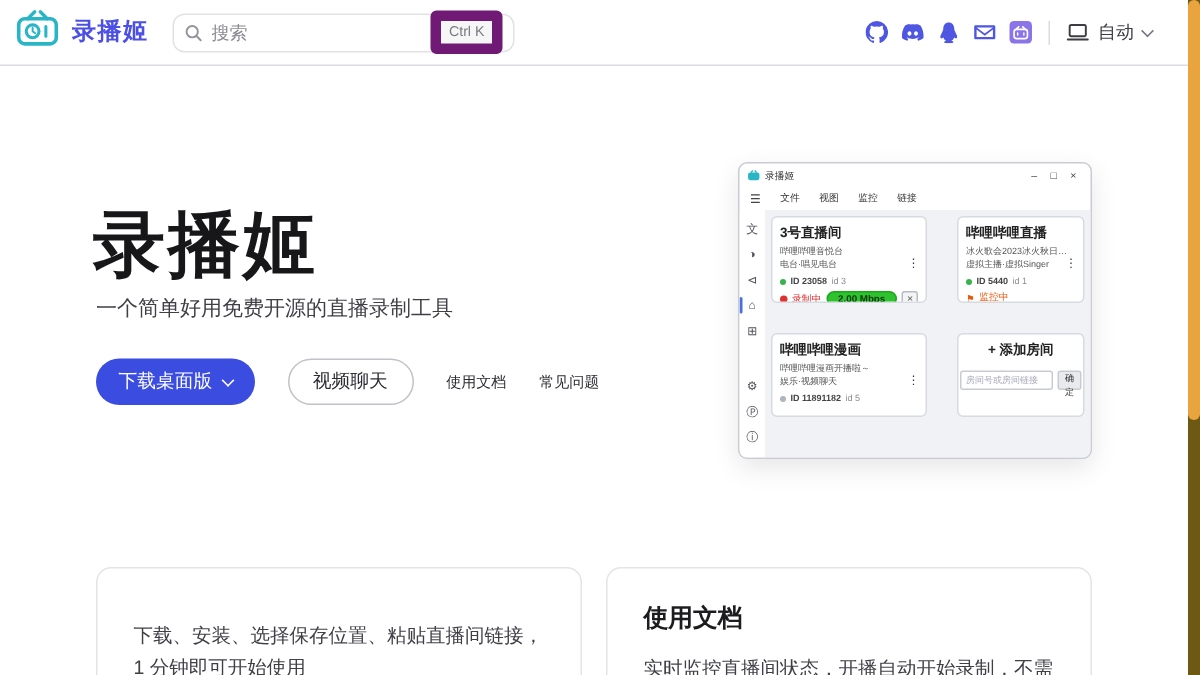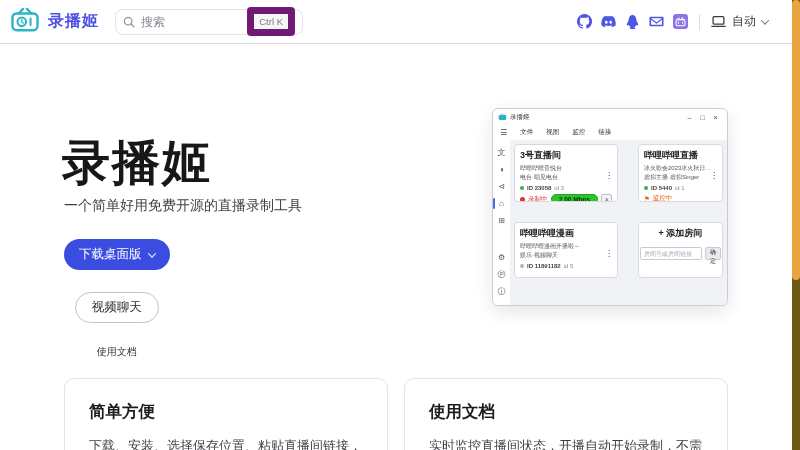--- a/index.html
+++ b/index.html
@@ -12,21 +12,21 @@
 
   
   .header {
     position:absolute; top:0; left:0; width:792px; height:44px;
     display:flex; align-items:center; padding:0 24px 0 10px;
     background:#ffffff; border-bottom:1px solid #dcdce0; z-index:5;
   }
   .logo-wrap { display:flex; align-items:center; gap:8px; cursor:pointer; }
   .brand { font-size:16px; font-weight:700; color:#4c4fe4; letter-spacing:1px; }
   .searchbox {
-    margin-left:16px; width:188px; height:26px; display:flex; align-items:center;
+    margin-left:16px; width:228px; height:26px; display:flex; align-items:center;
     border:1px solid #e2e2e6; border-radius:8px; background:#ffffff; padding:0 7px;
   }
   .searchbox input {
     border:none; outline:none; flex:1; font-size:12px; color:#3c3c43; min-width:0;
     font-family:inherit; background:transparent;
   }
   .searchbox input::placeholder { color:#8a8a93; }
   .kbd {
     font-size:9.5px; color:#7a7a82; background:#f6f6f7; border:7px solid #701a75;
     border-radius:4px; padding:2px 5px; white-space:nowrap;
@@ -41,21 +41,21 @@
   .theme-label { font-size:12px; color:#3c3c43; }
   .chev { width:6px; height:6px; border-right:1.5px solid #73737b; border-bottom:1.5px solid #73737b; transform:rotate(45deg) translate(-1px,-1px); }
 
   
   .scrollbar { position:absolute; top:0; right:0; width:8px; height:450px; background:#6d5913; z-index:20; }
   .scroll-thumb { position:absolute; top:0; left:0; width:8px; height:280px; background:#e9a43f; border-radius:4px; }
 
   
   .hero-title { position:absolute; left:62px; top:131px; font-size:48px; font-weight:800; color:#17171a; letter-spacing:2px; }
   .hero-sub { position:absolute; left:64px; top:197px; font-size:14px; color:#3f3f46; }
-  .hero-actions { position:absolute; left:64px; top:239px; display:flex; align-items:center; gap:22px;flex-direction:column; }
+  .hero-actions { position:absolute; left:64px; top:239px; display:flex; align-items:center; gap:22px; }
   .btn-primary {
     height:31px; padding:0 15px; background:#3b4ce0; color:#ffffff; border:none;
     border-radius:16px; font-size:12.5px; font-family:inherit; display:flex; align-items:center; gap:7px; cursor:pointer;
   }
   .btn-primary .chev { border-color:#ffffff; }
   .btn-outline {
     height:31px; padding:0 16px; background:#ffffff; color:#2d2d33; border:1px solid #c2c2c8;
     border-radius:16px; font-size:12.5px; font-family:inherit; display:flex; align-items:center; cursor:pointer;
   }
   .hero-link { font-size:10px; color:#2d2d33; font-weight:500; text-decoration:none; cursor:pointer; }
@@ -301,21 +301,20 @@
           <input type="text" placeholder="房间号或房间链接" style="">
           <button class="confirm-btn">确定</button>
         </div>
       </div>
 
     </div>
   </div>
 </div>
 
 <div class="feature f1">
-  <div class="feature-title">简单方便</div>
   <div class="feature-desc">下载、安装、选择保存位置、粘贴直播间链接，1 分钟即可开始使用</div>
 </div>
 <div class="feature f2">
   <div class="feature-title">使用文档</div>
   <div class="feature-desc">实时监控直播间状态，开播自动开始录制，不需要人工等待开播</div>
 </div>
 
 <div class="scrollbar">
   <div class="scroll-thumb"></div>
 </div>

